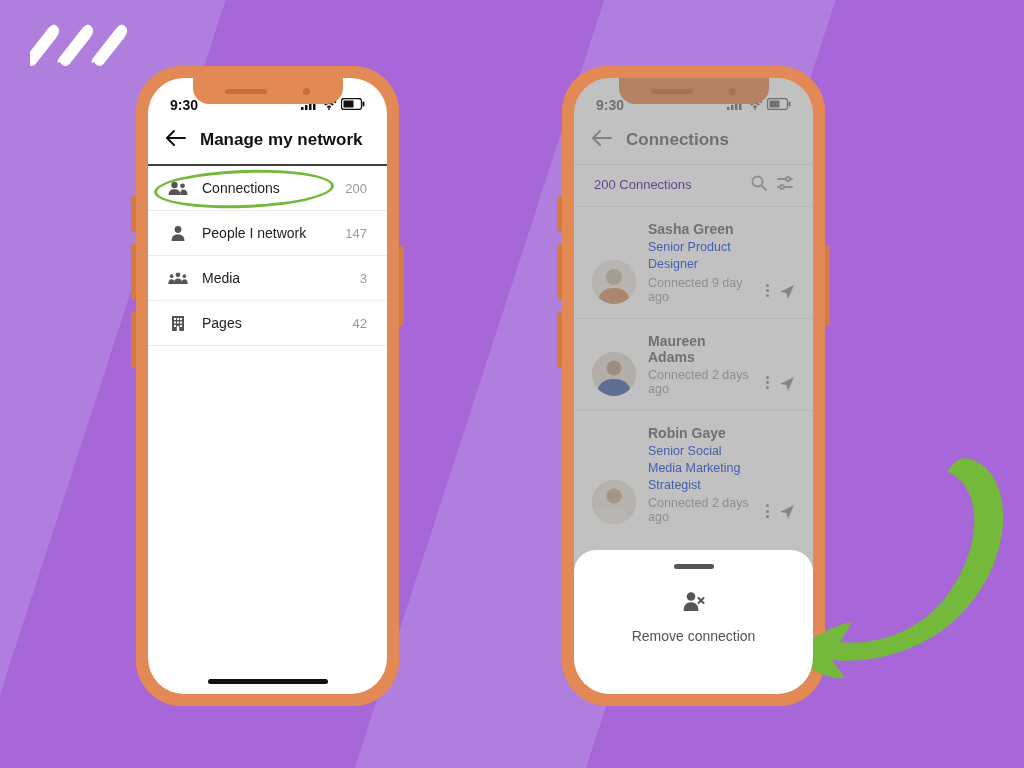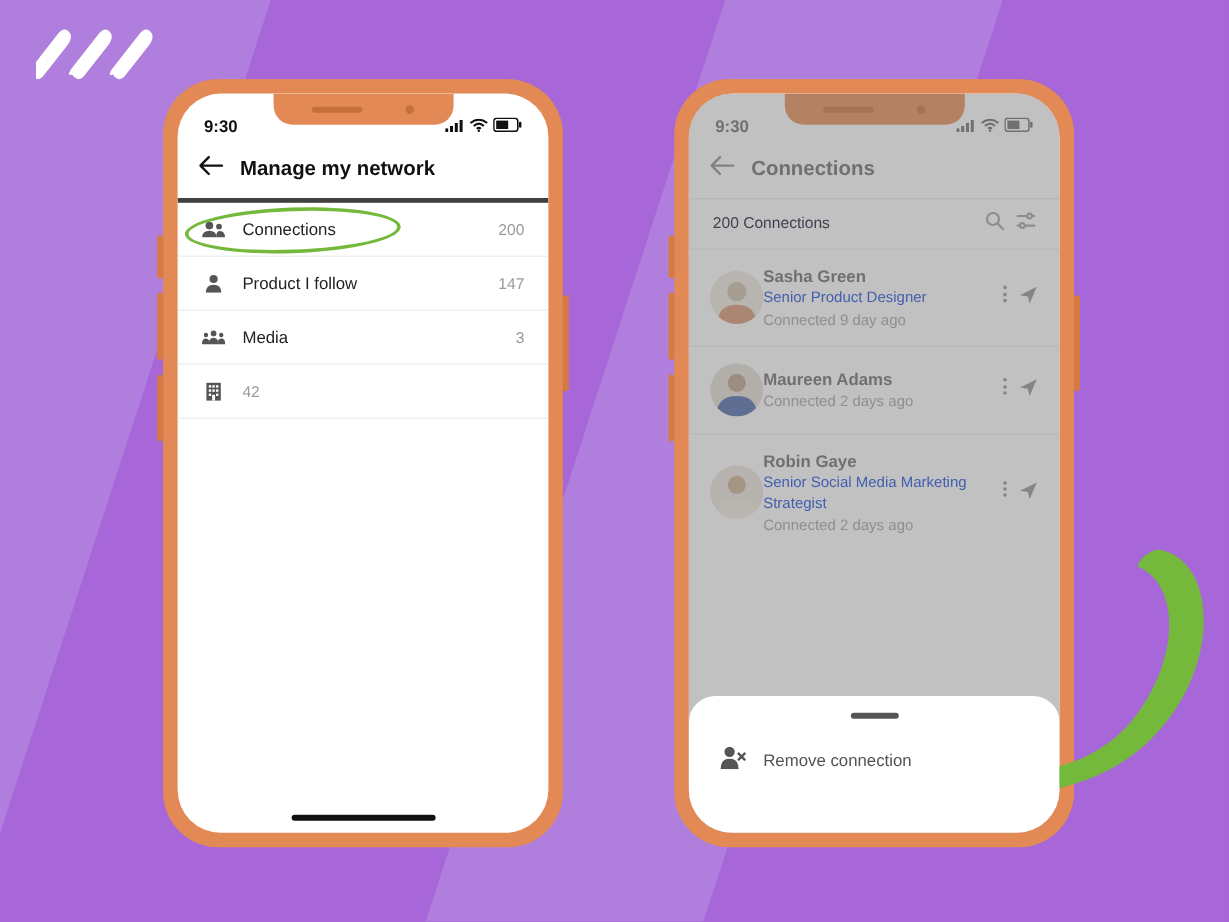--- a/index.html
+++ b/index.html
@@ -26,21 +26,21 @@
   
   .logo {
     position: absolute;
     top: 22px;
     left: 30px;
   }
 
   
   .phone {
     position: absolute;
-    width: 333px;
+    width: 263px;
     height: 640px;
     background: #e28955;
     border-radius: 46px;
     padding: 12px;
     box-shadow: inset 0 0 0 12px #e28955;
   }
   .phone.left { left: 136px; top: 66px; }
   .phone.right { left: 562px; top: 66px; }
   .phone .side-btn {
     position: absolute;
@@ -87,21 +87,21 @@
     font-size: 14px;
     color: #111;
   }
   .status-icons { display: flex; gap: 4px; align-items: center; }
 
   .nav-header {
     display: flex;
     align-items: center;
     gap: 14px;
     padding: 10px 18px 14px 18px;
-    border-bottom: 4px solid #404040;
+    border-bottom: 2px solid #404040;
   }
   .nav-header .title { font-weight: 700; font-size: 17px; color: #111; }
 
   .list-row {
     display: flex;
     align-items: center;
     padding: 14px 20px;
     border-bottom: 1px solid #ececec;
     font-size: 14px;
     color: #222;
@@ -144,30 +144,30 @@
   }
   .screen.dimmed { background: #f6f6f6; }
   .screen.dimmed .nav-header { border-bottom: 1px solid #e3e3e3; }
   .screen.dimmed .nav-header .title { color: #6c6c6c; }
   .screen.dimmed .status-bar { color: #6c6c6c; }
 
   .sub-header {
     display: flex;
     align-items: center;
     padding: 10px 20px 12px 20px;
-    color: #0f172a;
+    color: #4c1d95;
     font-size: 13px;
     gap: 10px;
   }
   .sub-header .spacer { flex: 1; }
 
   .connection-row {
     display: flex;
-    align-items: center;
-    gap: 0;
+    align-items: flex-end;
+    gap: 12px;
     padding: 14px 18px;
     border-top: 1px solid #e7e7e7;
   }
   .avatar {
     width: 44px; height: 44px; border-radius: 50%;
     background: #d9d4cf;
     flex-shrink: 0;
     overflow: hidden;
     display:flex; align-items:flex-end; justify-content:center;
   }
@@ -191,20 +191,21 @@
   }
   .sheet-handle {
     width: 40px; height: 5px; background: #555; border-radius: 3px;
     margin: 4px auto 16px auto;
   }
   .sheet-row {
     display: flex; align-items: center; gap: 14px;
     padding: 6px 26px;
     color: #525252;
     font-size: 14px;
+    flex-direction: column;
   }
 
   
   .arrow-annot {
     position: absolute;
     left: 790px;
     top: 450px;
     pointer-events: none;
   }
 </style>
@@ -295,21 +296,21 @@
 
     <div class="list-row">
       <span class="row-icon">
         <svg width="16" height="16" viewBox="0 0 16 16">
             <g fill="#555">
               <circle cx="8" cy="4.5" r="3.4"></circle>
               <path d="M1.5 16 Q1.5 9.3 8 9.3 Q14.5 9.3 14.5 16 Z"></path>
             </g>
           </svg>
       </span>
-      <span class="row-label">Product I follow</span>
+      <span class="row-label">People I network</span>
       <span class="row-count">147</span>
     </div>
 
     <div class="list-row">
       <span class="row-icon">
         <svg width="22" height="14" viewBox="0 0 22 14">
             <g fill="#555">
               <circle cx="11" cy="3.5" r="2.6"></circle>
               <path d="M6.5 13.5 Q6.5 7.5 11 7.5 Q15.5 7.5 15.5 13.5 Z"></path>
               <circle cx="4" cy="5" r="2"></circle>
@@ -335,20 +336,21 @@
               <rect x="9" y="3" width="2" height="2"></rect>
               <rect x="3" y="6.5" width="2" height="2"></rect>
               <rect x="6" y="6.5" width="2" height="2"></rect>
               <rect x="9" y="6.5" width="2" height="2"></rect>
               <rect x="3" y="10" width="2" height="2"></rect>
               <rect x="9" y="10" width="2" height="2"></rect>
               <rect x="5.8" y="11" width="2.4" height="5"></rect>
             </g>
           </svg>
       </span>
+      <span class="row-label">Pages</span>
       <span class="row-count">42</span>
     </div>
 
     <div class="home-indicator"></div>
   </div>
 </div>
 
 <div class="phone right">
   <div class="side-btn sb1"></div>
     <div class="side-btn sb2"></div>

